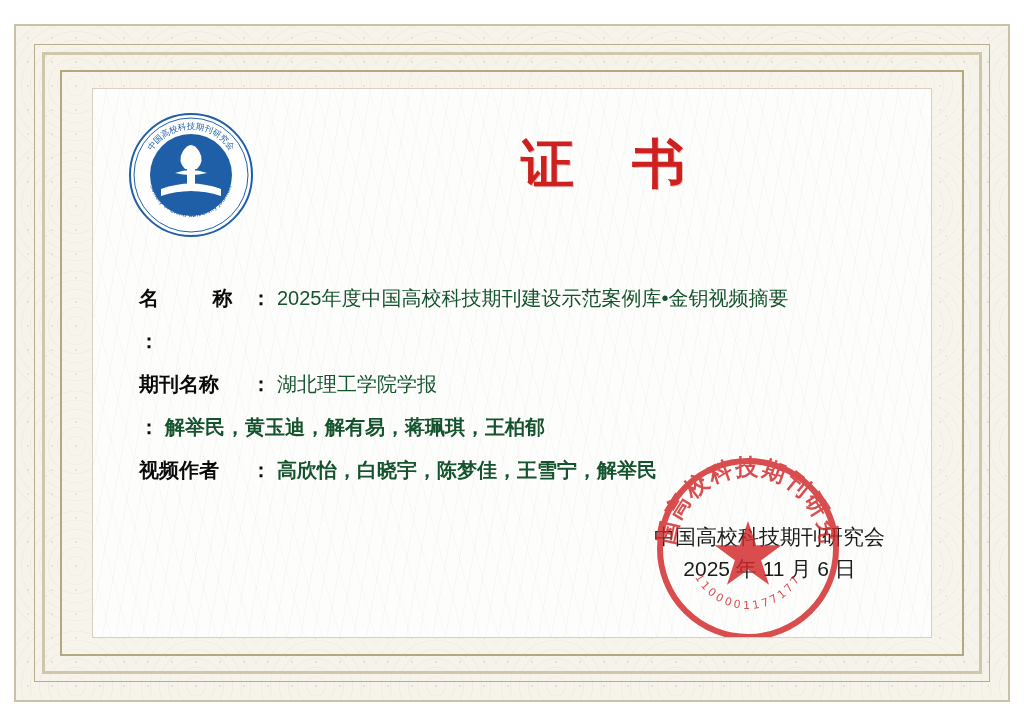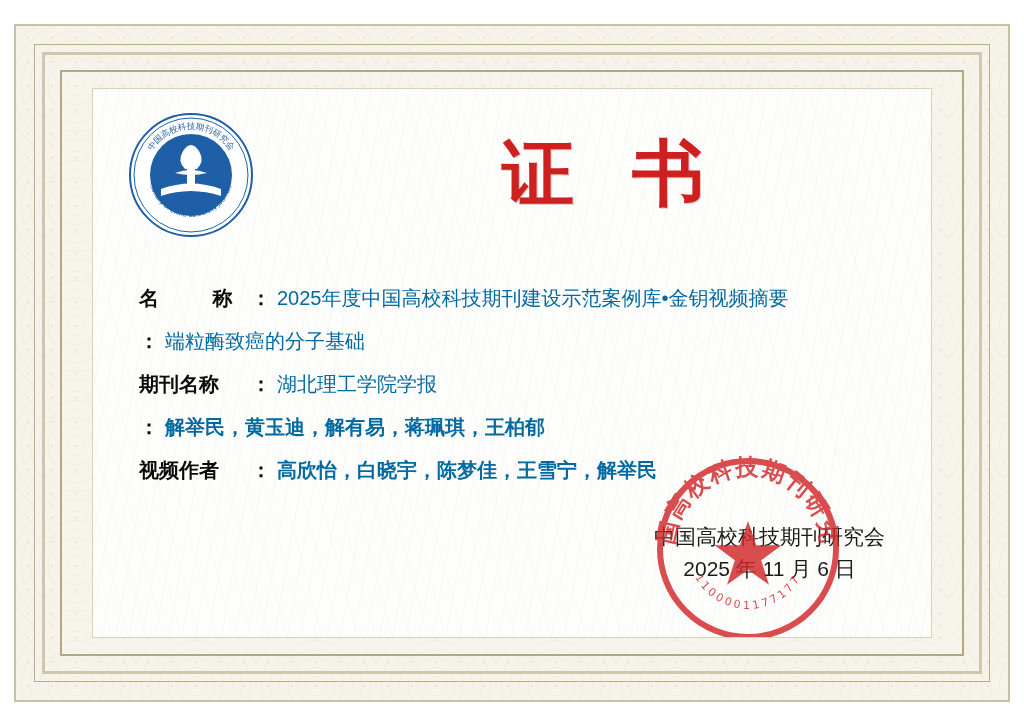--- a/index.html
+++ b/index.html
@@ -85,21 +85,21 @@
   
   .title {
     position: absolute;
     left: 310px;
     top: 48px;
     width: 400px;
     text-align: center;
     color: #cf2020;
     font-family: "DejaVu Serif", "Liberation Serif", serif;
     font-weight: bold;
-    font-size: 72px;
+    font-size: 53px;
     letter-spacing: 58px;
     text-indent: 58px;
     line-height: 1;
     text-shadow: 1px 1px 0 rgba(150,20,20,0.25);
   }
 
   
   .fields {
     position: absolute;
     left: 46px;
@@ -126,21 +126,21 @@
     letter-spacing: 24px;
   }
   .field-colon {
     flex: 0 0 auto;
     font-weight: bold;
     margin-right: 6px;
     color: #0b0b0b;
   }
   .field-value {
     flex: 1 1 auto;
-    color: #0369a1;
+    color: #14532d;
     font-size: 20px;
     white-space: nowrap;
   }
   .field-value.bold {
     font-weight: bold;
   }
 
   
   .signature {
     position: absolute;
@@ -210,21 +210,20 @@
     <div class="fields">
 
       <div class="field-row">
         <span class="field-label spaced">名 称</span>
         <span class="field-colon">：</span>
         <span class="field-value">2025年度中国高校科技期刊建设示范案例库•金钥视频摘要</span>
       </div>
 
       <div class="field-row">
         <span class="field-colon">：</span>
-        <span class="field-value">端粒酶致癌的分子基础</span>
       </div>
 
       <div class="field-row">
         <span class="field-label">期刊名称</span>
         <span class="field-colon">：</span>
         <span class="field-value">湖北理工学院学报</span>
       </div>
 
       <div class="field-row">
         <span class="field-colon">：</span>

